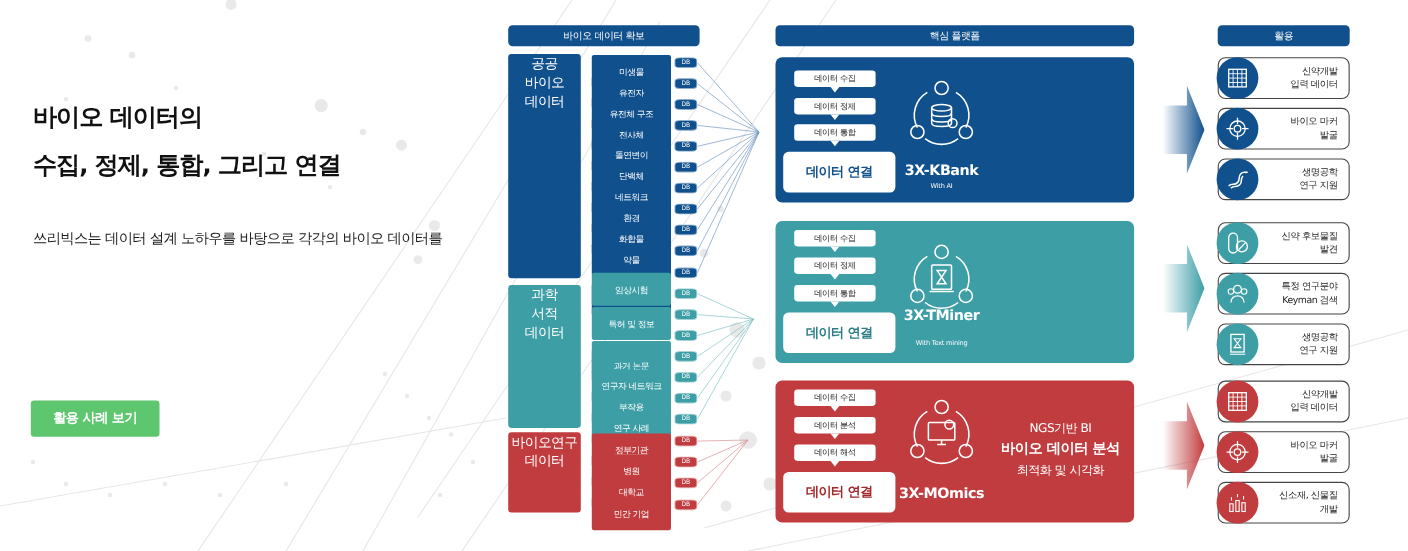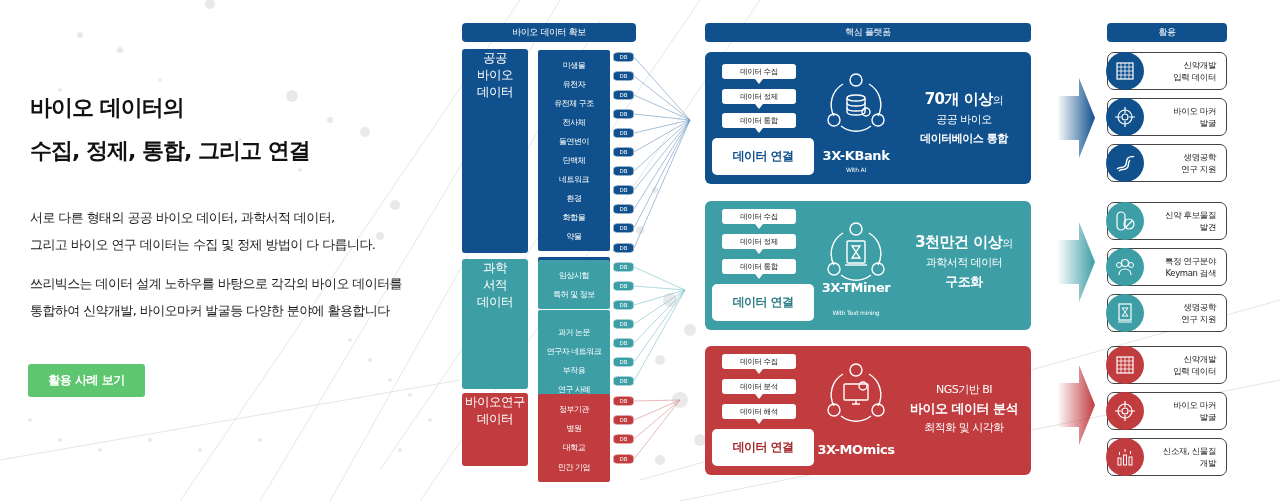--- a/index.html
+++ b/index.html
@@ -93,26 +93,21 @@
   </g>
 </svg>
 
 <div class="left">
   <h1 class="headline">
     <div>바이오 데이터의</div>
     <div>수집, 정제, 통합, 그리고 연결</div>
   </h1>
   <div class="desc">
     <p>
-      <span>서로 다른 형태의 공공 바이오 데이터, 과학서적 데이터,</span><br>
-      <span>그리고 바이오 연구 데이터는 수집 및 정제 방법이 다 다릅니다.</span>
-    </p>
-    <p>
       <span>쓰리빅스는 데이터 설계 노하우를 바탕으로 각각의 바이오 데이터를</span><br>
-      <span>통합하여 신약개발, 바이오마커 발굴등 다양한 분야에 활용합니다</span>
     </p>
   </div>
   <div class="cta">활용 사례 보기</div>
 </div>
 
 <div class="diagram">
 
   <div class="hdr" style="left:462px; top:23px; width:174px;">바이오 데이터 확보</div>
   <div class="hdr" style="left:705px; top:23px; width:326px;">핵심 플랫폼</div>
   <div class="hdr" style="left:1107px; top:23px; width:120px;">활용</div>
@@ -179,21 +174,21 @@
       <div class="item navy" style="top: 164px;">네트워크</div>
       <div class="db navy" style="top: 166px;">DB</div>
       <div class="item navy" style="top: 183px;">환경</div>
       <div class="db navy" style="top: 185px;">DB</div>
       <div class="item navy" style="top: 202px;">화합물</div>
       <div class="db navy" style="top: 204px;">DB</div>
       <div class="item navy" style="top: 221px;">약물</div>
       <div class="db navy" style="top: 223px;">DB</div>
       <div class="item navy" style="top: 257px;">질병</div>
       <div class="db navy" style="top: 243px;">DB</div>
-      <div class="item teal" style="top: 260px;">임상시험</div>
+      <div class="item teal" style="top: 248px;">임상시험</div>
       <div class="db teal" style="top: 262px;">DB</div>
       <div class="item teal" style="top: 279px;">특허 및 정보</div>
       <div class="db teal" style="top: 281px;">DB</div>
       <div class="item teal" style="top: 310px;">최신 논문</div>
       <div class="db teal" style="top: 300px;">DB</div>
       <div class="item teal" style="top: 317px;">과거 논문</div>
       <div class="db teal" style="top: 319px;">DB</div>
       <div class="item teal" style="top: 336px;">연구자 네트워크</div>
       <div class="db teal" style="top: 338px;">DB</div>
       <div class="item teal" style="top: 355px;">부작용</div>
@@ -225,25 +220,20 @@
           <circle cx="53" cy="48" r="6"></circle>
         <ellipse cx="31" cy="26" rx="9" ry="3"></ellipse>
           <path d="M22 26v14c0 2 4 3 9 3s9-1 9-3V26"></path>
           <path d="M22 31c0 2 4 3 9 3s9-1 9-3"></path>
           <path d="M22 36c0 2 4 3 9 3s9-1 9-3"></path>
         <circle cx="41" cy="40" r="4"></circle>
       </g>
     </svg>
     <div class="p-name" style="top:96px;">3X-KBank</div>
     <div class="p-sub" style="top:114px;">With AI</div>
-    <div class="p-desc" style="top:38px;">
-      <div><span class="big">70개 이상</span><span>의</span></div>
-      <div>공공 바이오</div>
-      <div style="font-weight:bold;">데이터베이스 통합</div>
-    </div>
   </div>
 
   <div class="platform teal" style="top:201px; height:129px;">
     <div class="step" style="top:8px;">데이터 수집</div>
     <div class="step" style="top:33px;">데이터 정제</div>
     <div class="step" style="top:58px;">데이터 통합</div>
     <div class="connect" style="top:83px; color:#2d7e86;">데이터 연결</div>
     <svg class="p-icon" style="top:20px;" viewBox="0 0 62 62">
       <g fill="none" stroke="#fff" stroke-width="1.4">
         <path d="M18 12 A24 24 0 0 0 9 44"></path>
@@ -252,25 +242,20 @@
         <circle cx="31" cy="8" r="6"></circle>
           <circle cx="9" cy="48" r="6"></circle>
           <circle cx="53" cy="48" r="6"></circle>
         <rect x="22" y="20" width="18" height="22" rx="1"></rect>
           <path d="M20 44h22"></path>
           <path d="M27 25h8l-8 12h8z"></path>
       </g>
     </svg>
     <div class="p-name" style="top:79px;">3X-TMiner</div>
     <div class="p-sub" style="top:108px;">With Text mining</div>
-    <div class="p-desc" style="top:32px;">
-      <div><span class="big">3천만건 이상</span><span>의</span></div>
-      <div>과학서적 데이터</div>
-      <div style="font-weight:bold; font-size:13px;">구조화</div>
-    </div>
   </div>
 
   <div class="platform red" style="top:346px; height:129px;">
     <div class="step" style="top:8px;">데이터 수집</div>
     <div class="step" style="top:33px;">데이터 분석</div>
     <div class="step" style="top:58px;">데이터 해석</div>
     <div class="connect" style="top:83px; color:#a3282b;">데이터 연결</div>
     <svg class="p-icon" style="top:16px;" viewBox="0 0 62 62">
       <g fill="none" stroke="#fff" stroke-width="1.4">
         <path d="M18 12 A24 24 0 0 0 9 44"></path>

